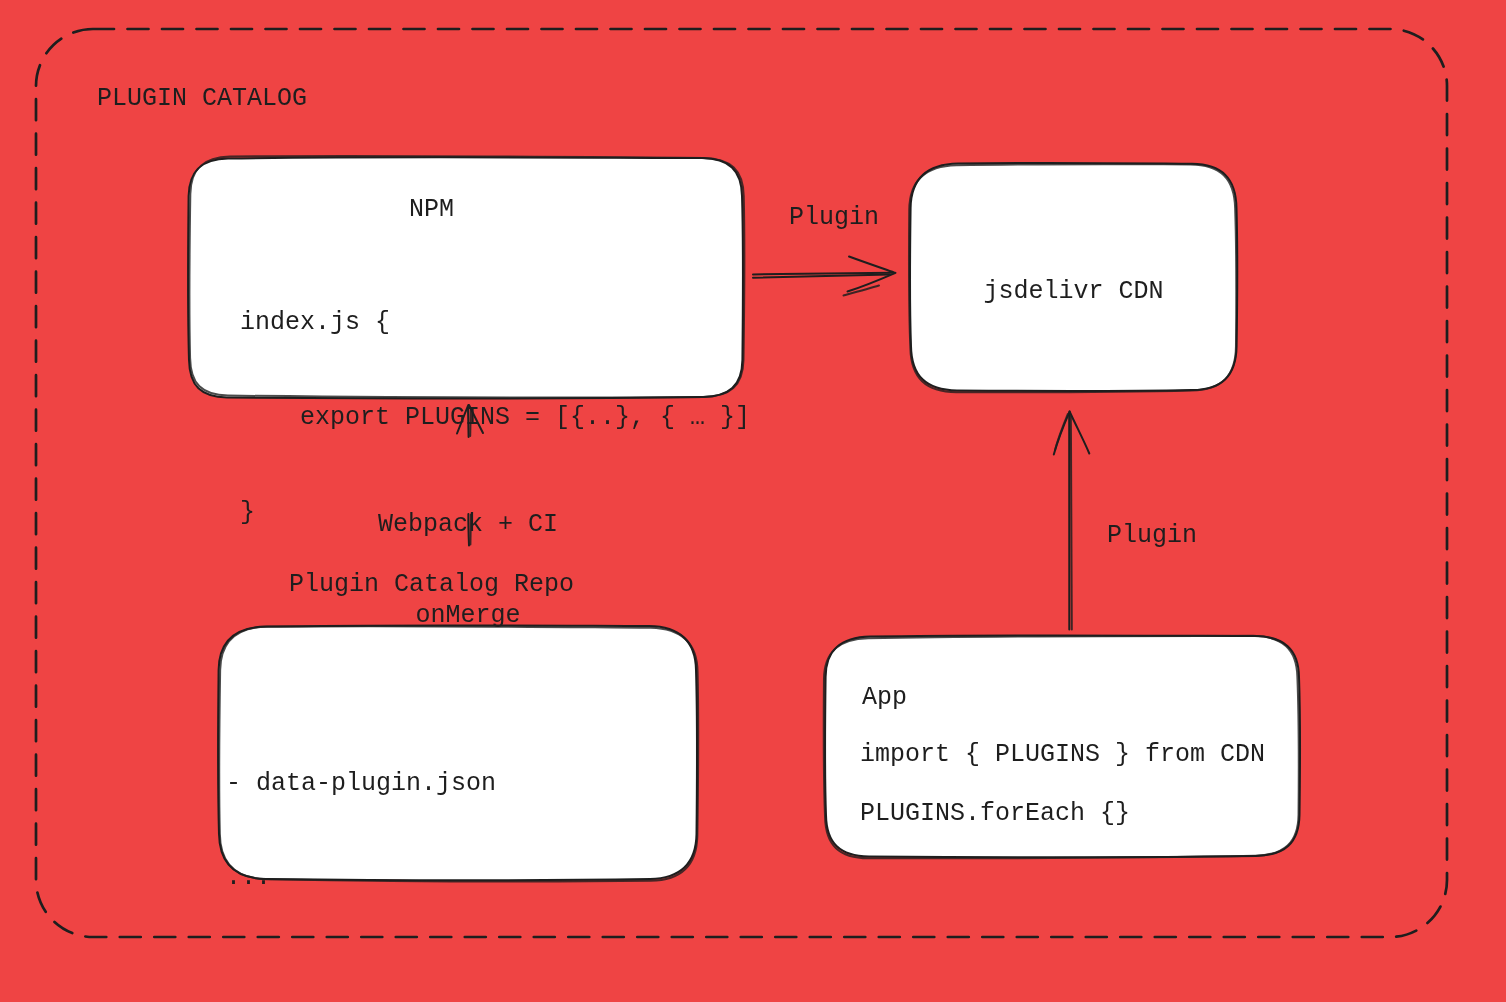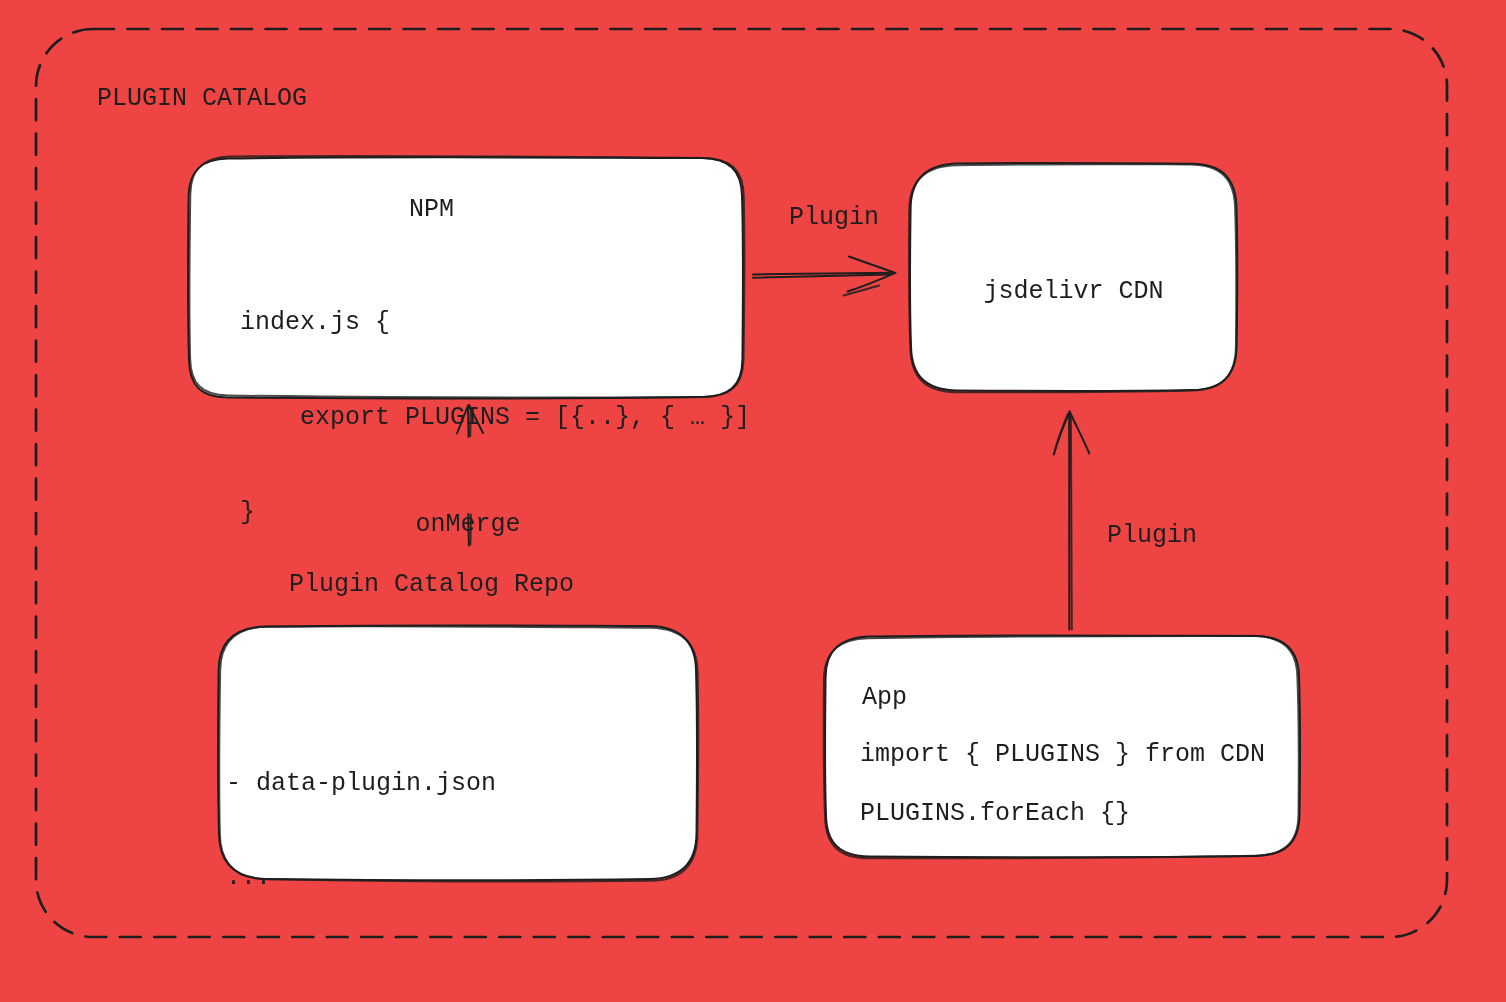--- a/index.html
+++ b/index.html
@@ -160,20 +160,21 @@
     <div class="txt-line">index.js {</div>
     <div class="txt-line">    export PLUGINS = [{..}, { … }]</div>
     <div class="txt-line">}</div>
   </div>
 
   <div class="txt center" style="left:910px; top:265px; width:327px;margin-top:12px;">jsdelivr CDN</div>
 
   <div class="txt" style="left:789px; top:203px;">Plugin</div>
 
   <div class="txt webpack-label" style="left:333px; top:449px; width:270px;">
+    <div class="txt-line">Webpack + CI</div>
     <div class="txt-line">onMerge</div>
   </div>
 
   <div class="txt" style="left:289px; top:570px;">Plugin Catalog Repo</div>
   <div class="txt codeblock repo-items" style="left:226px; top:707px;">
     <div class="txt-line">- data-plugin.json</div>
     <div class="txt-line">...</div>
   </div>
 
   <div class="txt" style="left:862px; top:683px;">App</div>

